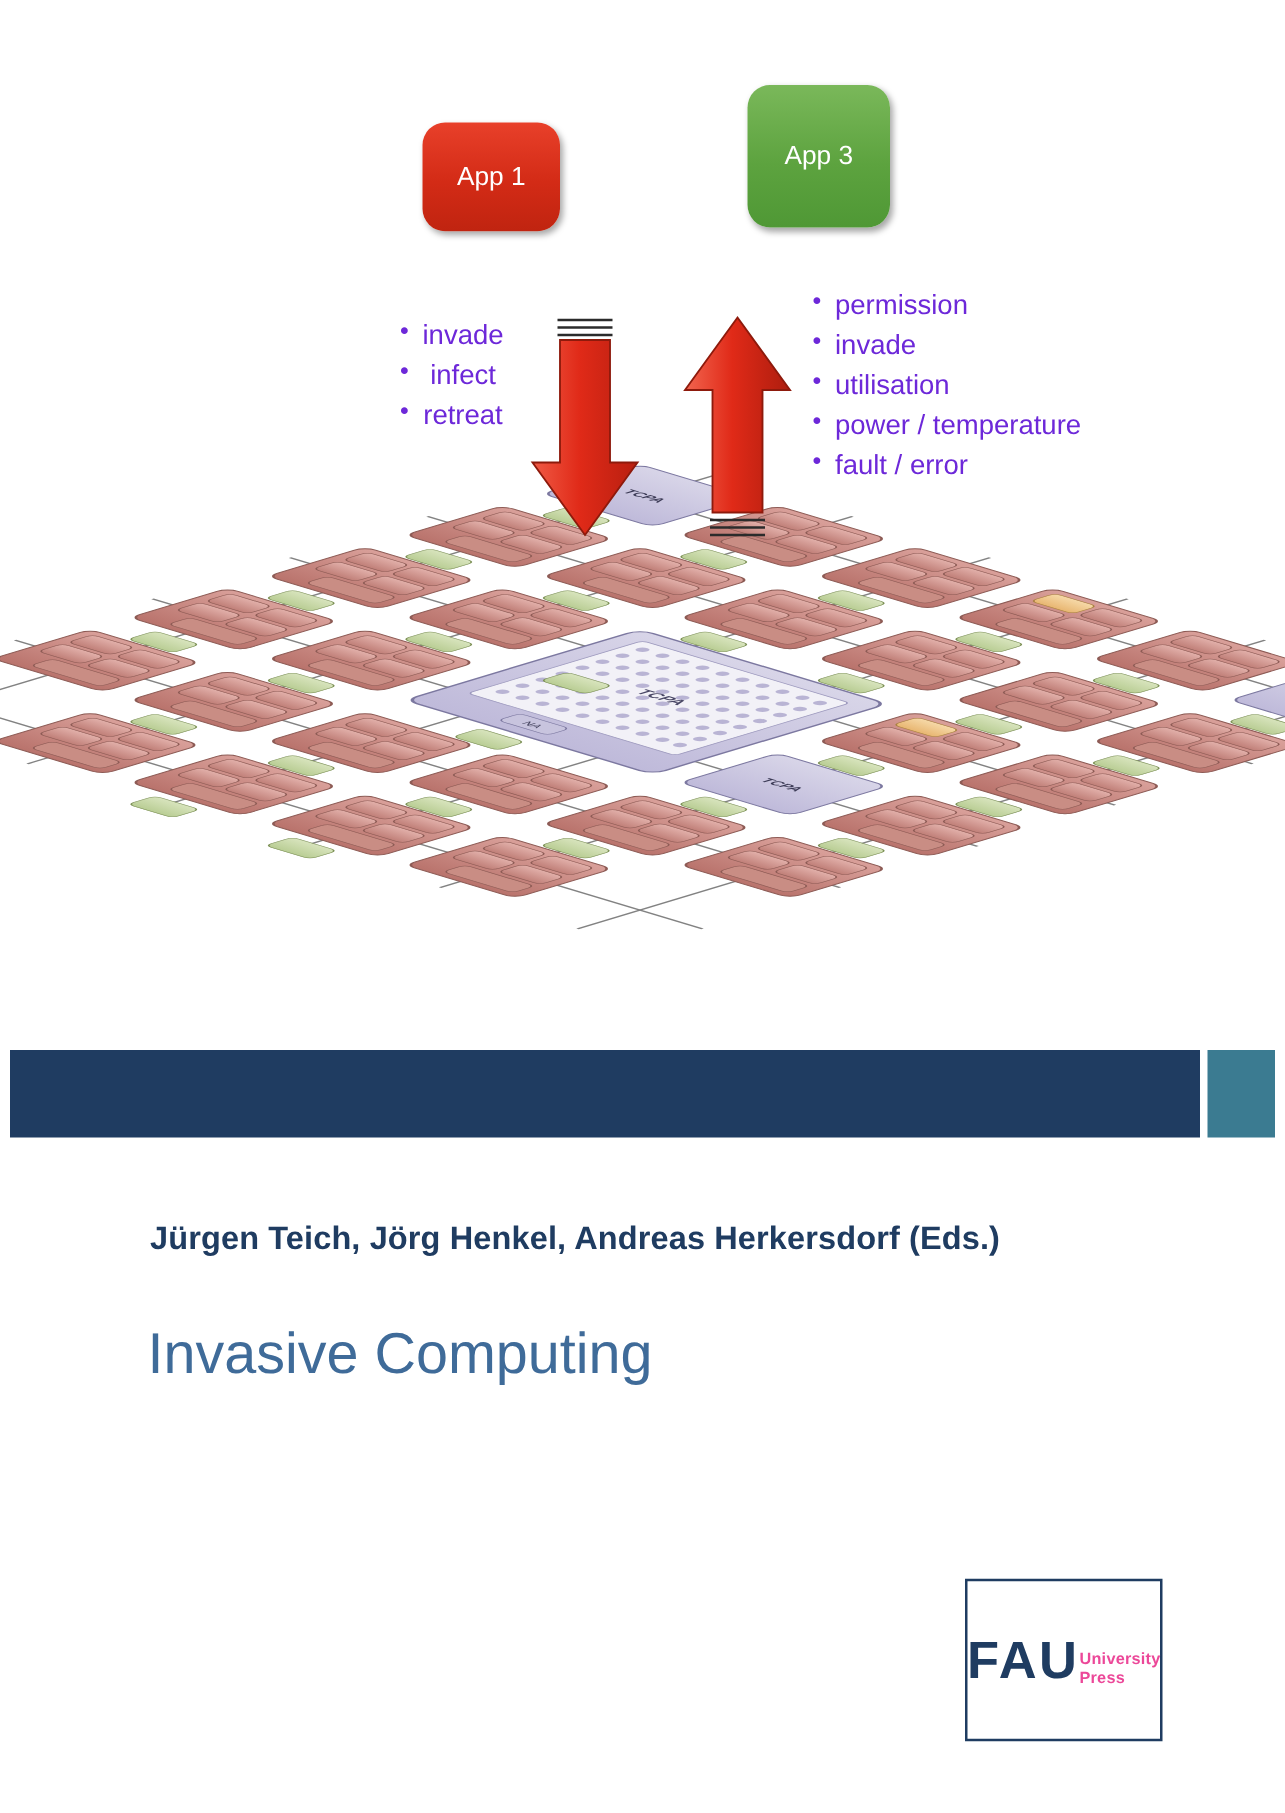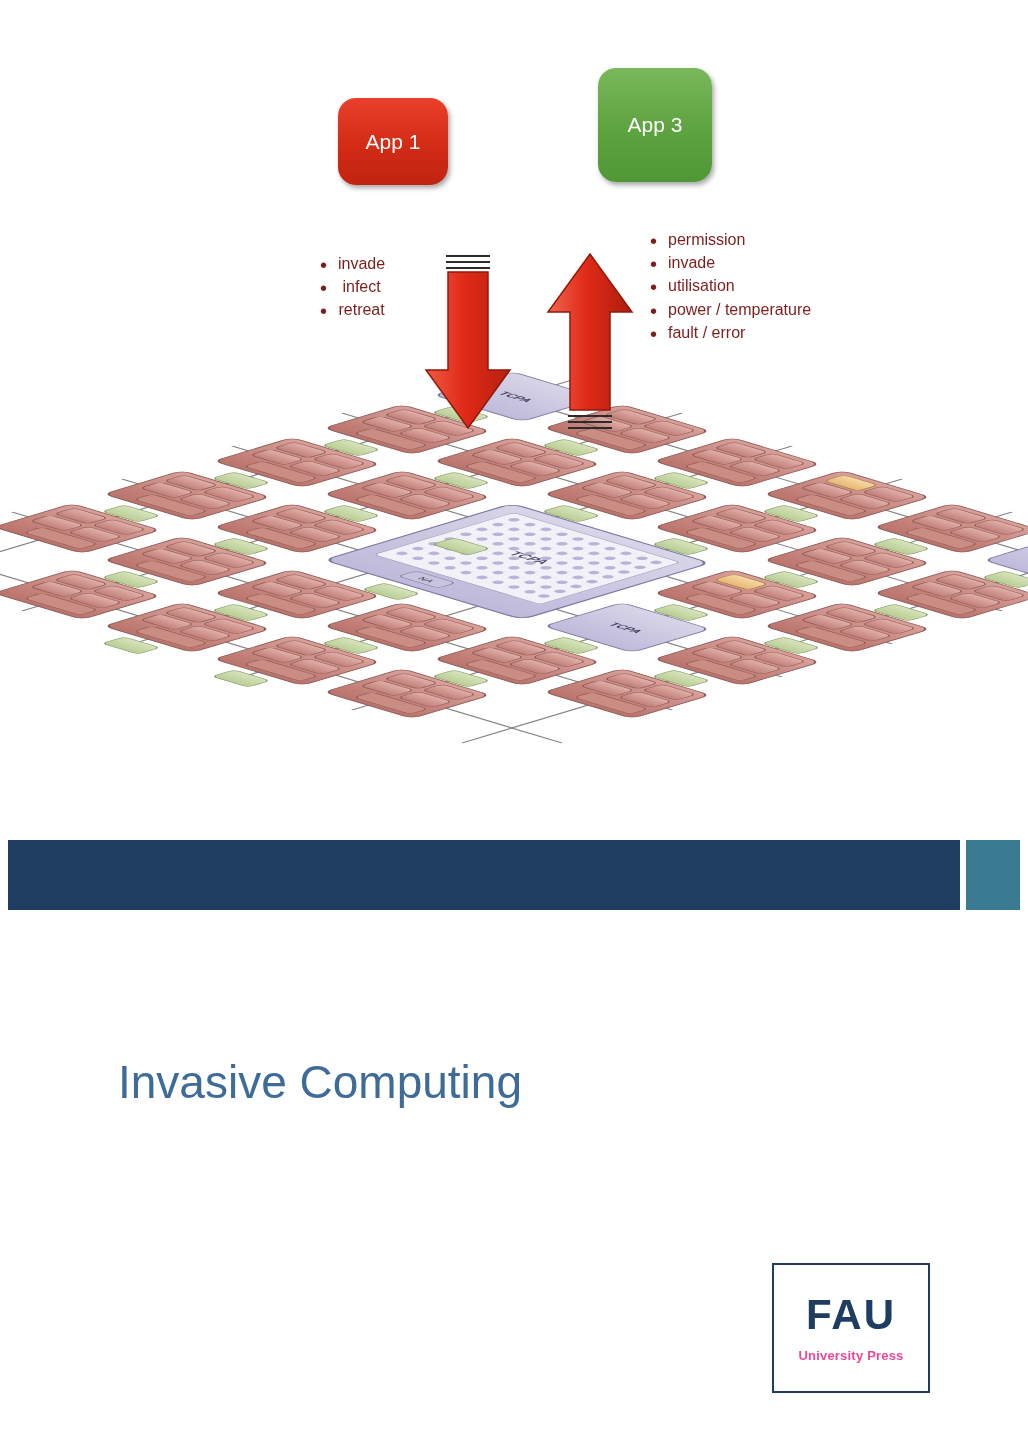--- a/index.html
+++ b/index.html
@@ -49,22 +49,22 @@
     background: linear-gradient(180deg,#2ba4de 0%, #1b8bc6 55%, #0f7ab4 100%);
   }
   #app3 {
     left: 598px; top: 68px; width: 114px; height: 114px;
     background: linear-gradient(180deg,#7ab85a 0%, #5da33f 55%, #4f9835 100%);
   }
 
   
   .bullets {
     position: absolute;
-    font-size: 16px;
-    color: #7f1d1d;
+    font-size: 22px;
+    color: #6d28d9;
     line-height: 1.45;
   }
   .bullets ul {
     margin: 0;
     padding-left: 20px;
     list-style: none;
   }
   .bullets li {
     position: relative;
     padding-left: 18px;
@@ -134,21 +134,21 @@
   
   .logo-box {
     position: absolute;
     left: 772px;
     top: 1263px;
     width: 158px;
     height: 130px;
     border: 2px solid #1f3c61;
     box-sizing: border-box;
     display: flex;
-    flex-direction: column;
+    flex-direction: row;
     align-items: center;
     justify-content: center;
   }
   .logo-fau {
     font-size: 42px;
     font-weight: bold;
     color: #1f3c61;
     letter-spacing: 2px;
     line-height: 1;
   }
@@ -583,20 +583,21 @@
         <li>utilisation</li>
         <li>power / temperature</li>
         <li>fault / error</li>
       </ul>
     </div>
   </div>
 
   <div class="band"></div>
   <div class="band-accent"></div>
 
+  <div class="editors">Jürgen Teich, Jörg Henkel, Andreas Herkersdorf (Eds.)</div>
   <div class="booktitle">Invasive Computing</div>
 
   <div class="logo-box">
     <div class="logo-fau">FAU</div>
     <div class="logo-sub">University Press</div>
   </div>
 
 </div>
 
 </body></html>

